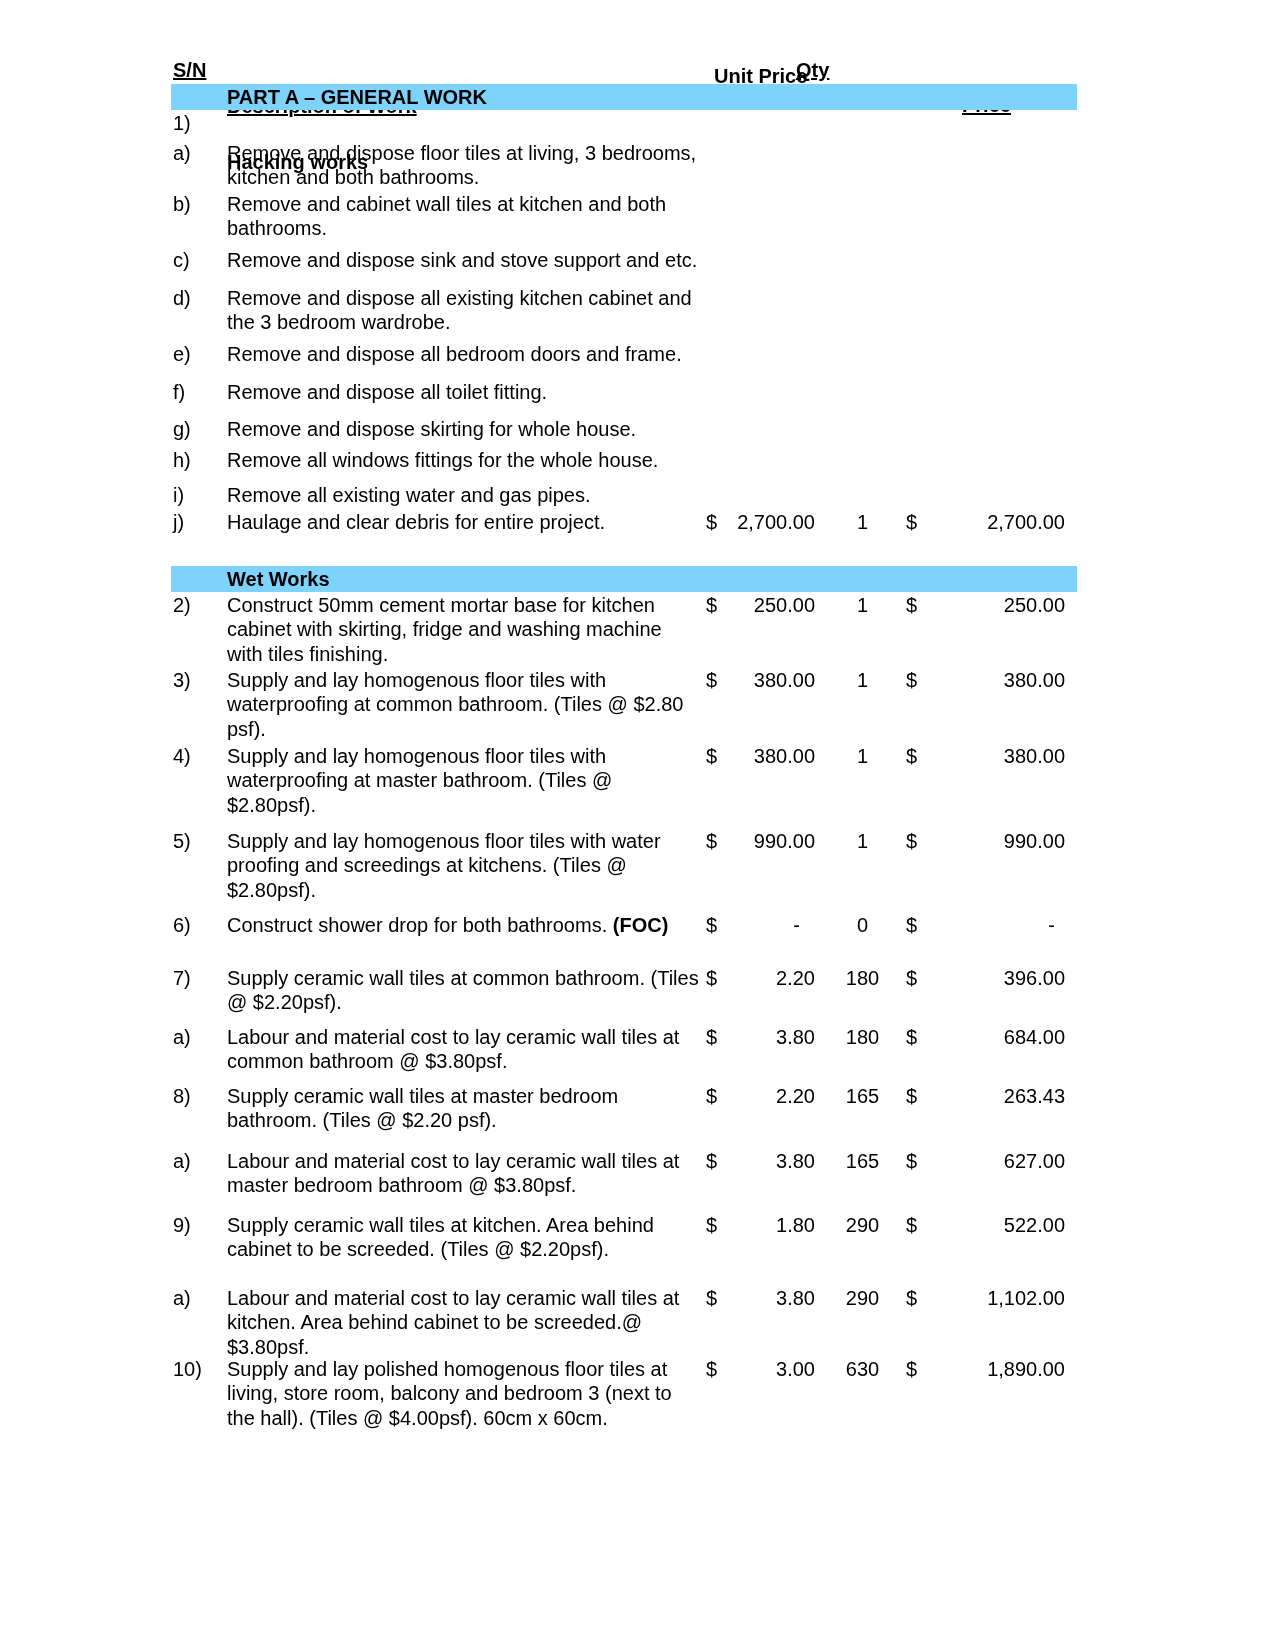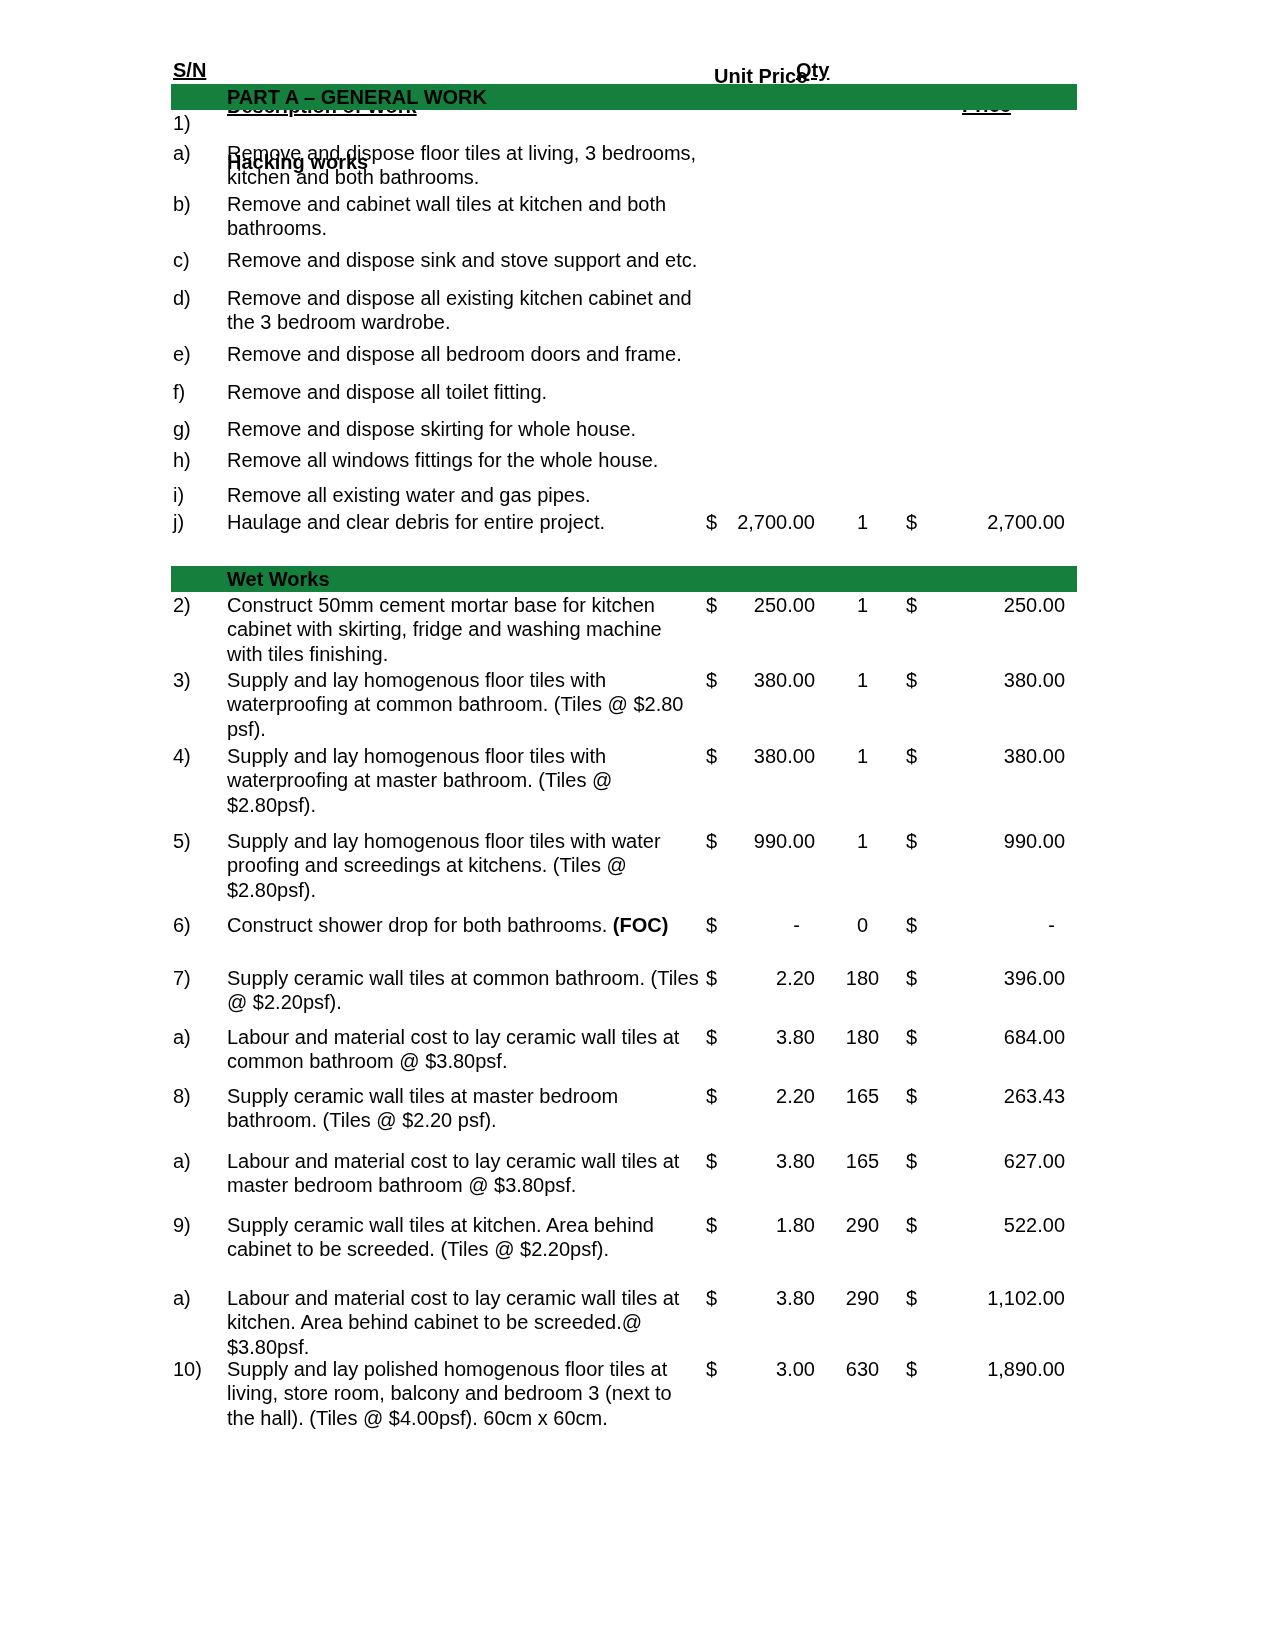--- a/index.html
+++ b/index.html
@@ -1,20 +1,20 @@
 <!DOCTYPE html>
 <html><head>
 <meta charset="utf-8">
 <style>
   html, body { margin: 0; padding: 0; background: #ffffff; }
   body { width: 1275px; height: 1650px; position: relative; overflow: hidden;
          font-family: "Liberation Sans", "DejaVu Sans", sans-serif; color: #000; font-size: 20px; }
   .abs { position: absolute; white-space: nowrap; line-height: 24px; }
   .hdr { font-weight: bold; text-decoration: underline; }
-  .band { position: absolute; left: 171px; width: 906px; height: 26px; background: #15803d; }
+  .band { position: absolute; left: 171px; width: 906px; height: 26px; background: #7dd3fc; }
   .band-label { position: absolute; left: 56px; top: 1px; font-weight: bold; line-height: 24px; }
   .row { position: absolute; left: 0; width: 1275px; }
   .sn { position: absolute; left: 173px; line-height: 24px; }
   .desc { position: absolute; left: 227px; width: 475px; line-height: 24.3px; white-space: normal; }
   .d1 { position: absolute; left: 706px; line-height: 24px; }
   .up { position: absolute; right: 460px; text-align: right; line-height: 24px; }
   .qty { position: absolute; left: 835px; width: 55px; text-align: center; line-height: 24px; }
   .d2 { position: absolute; left: 906px; line-height: 24px; }
   .pr { position: absolute; right: 210px; text-align: right; line-height: 24px; }
   .bold { font-weight: bold; }

